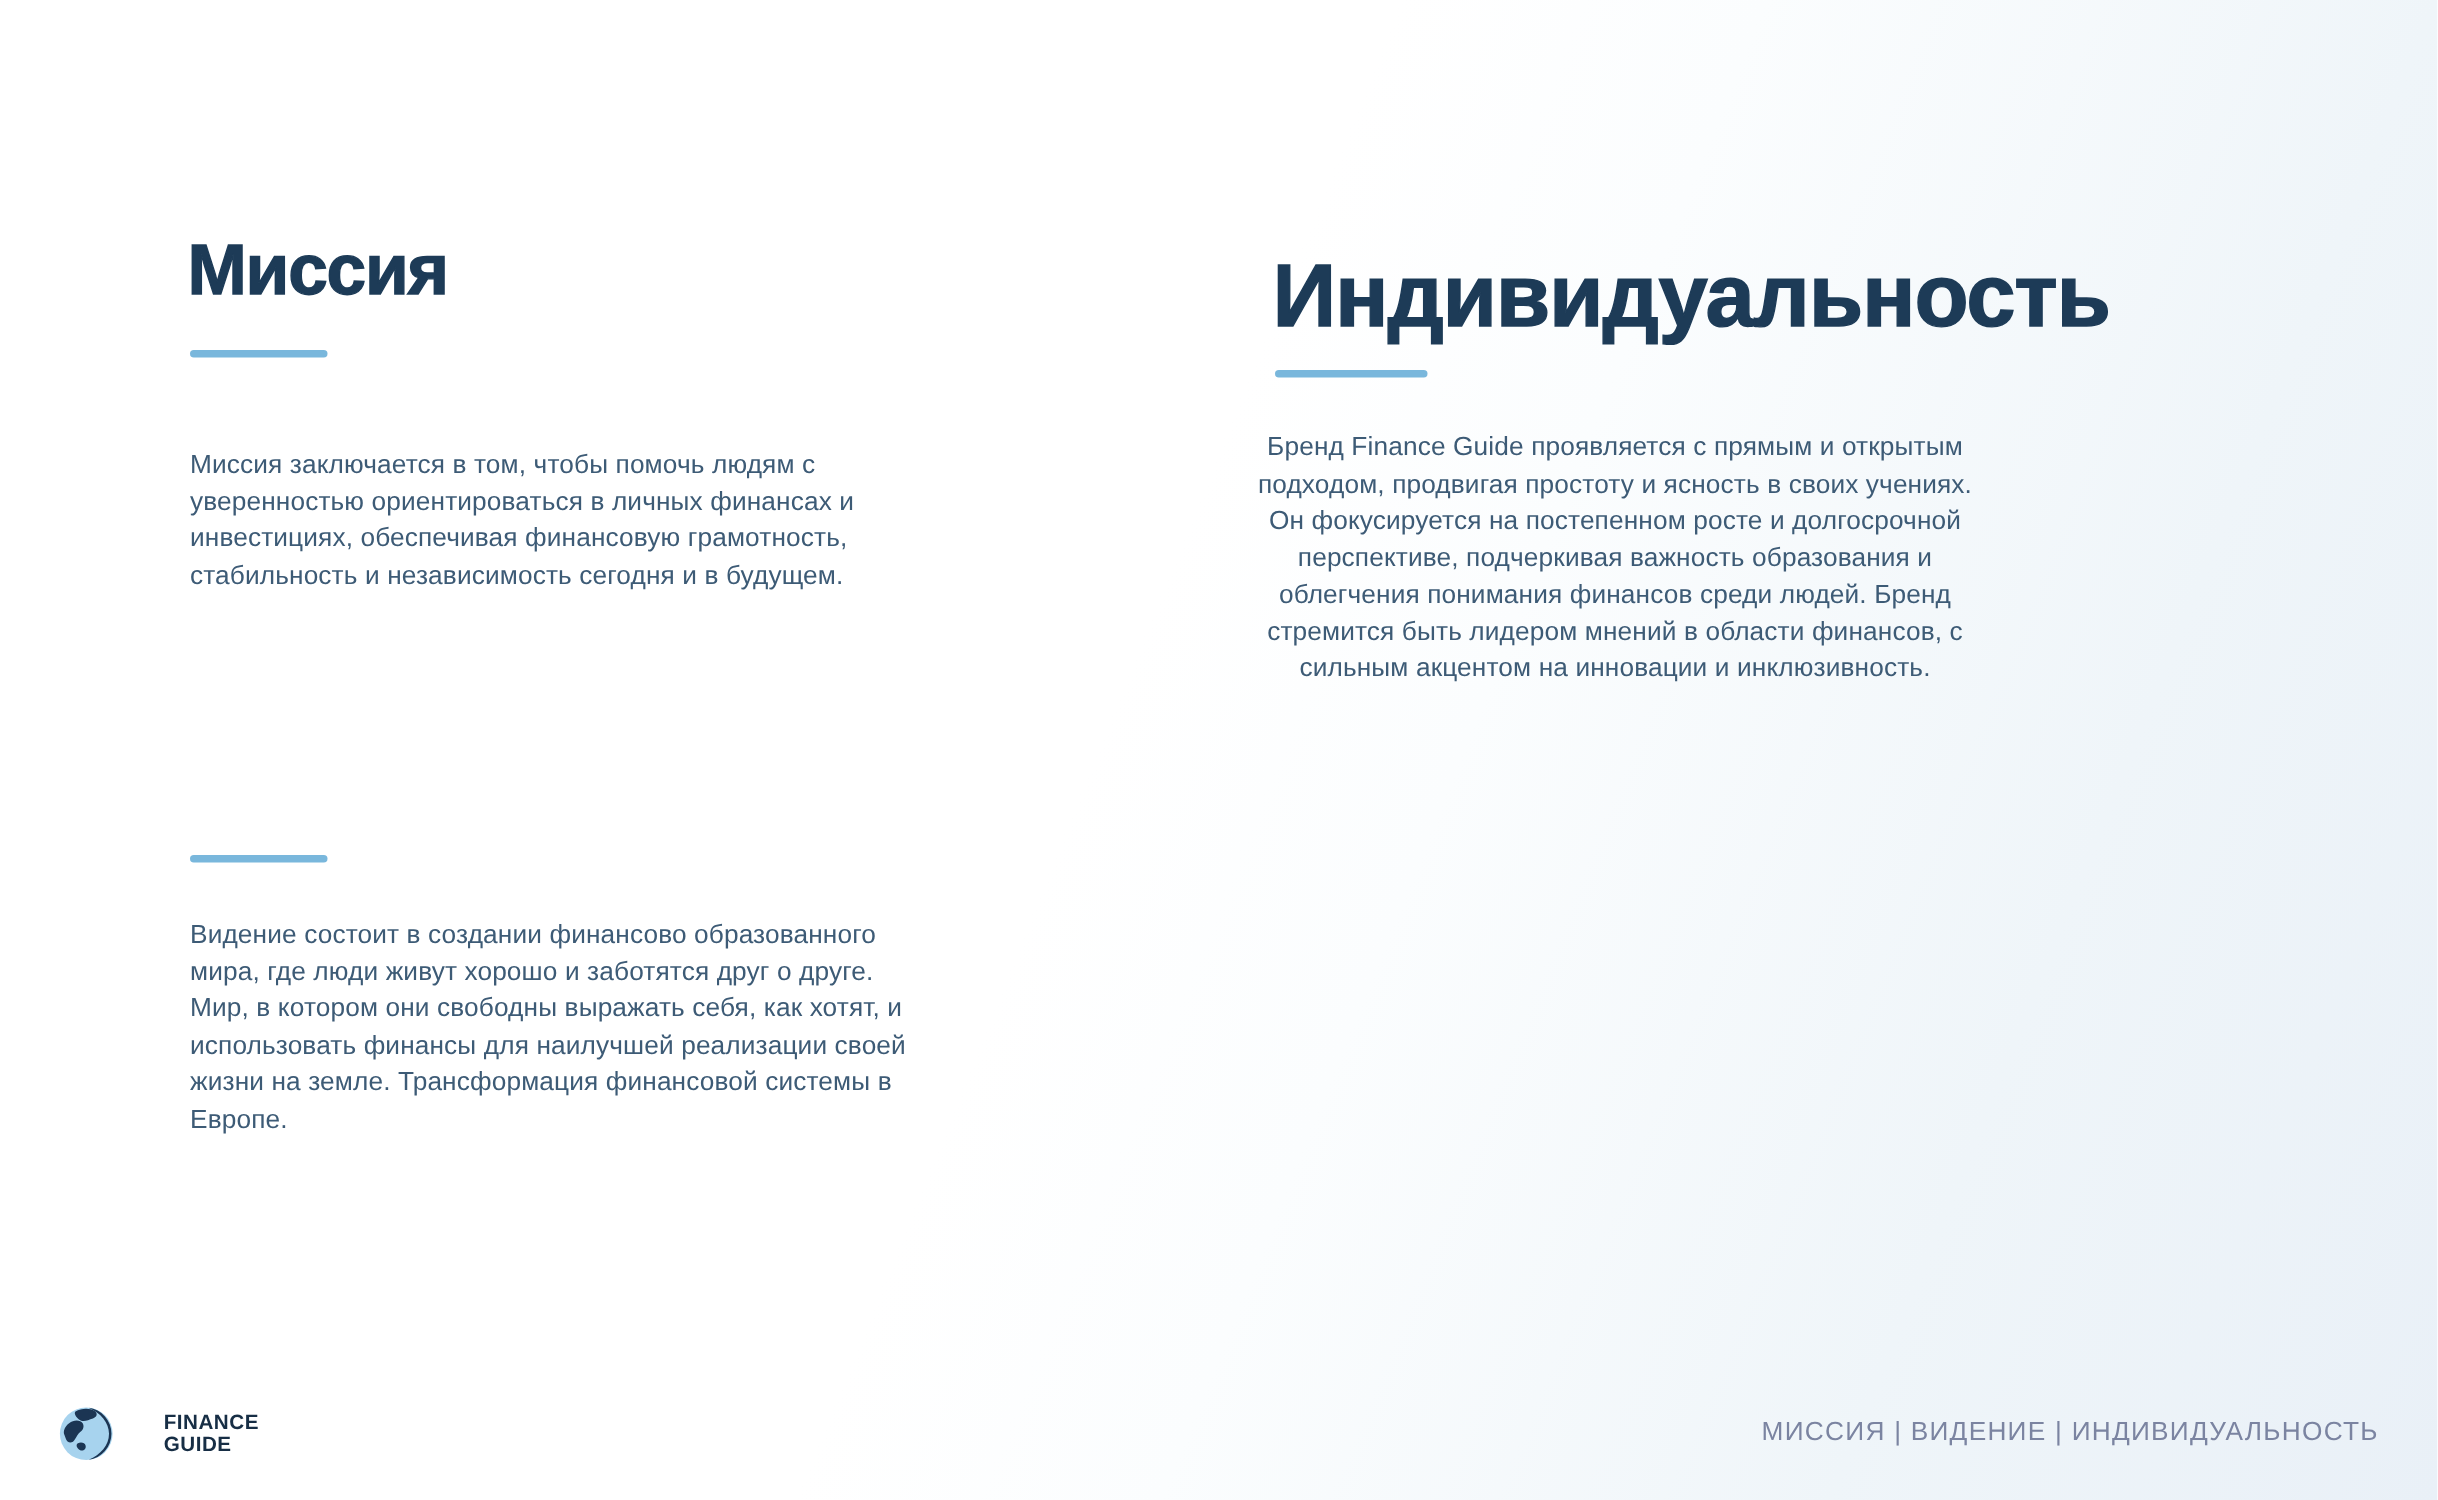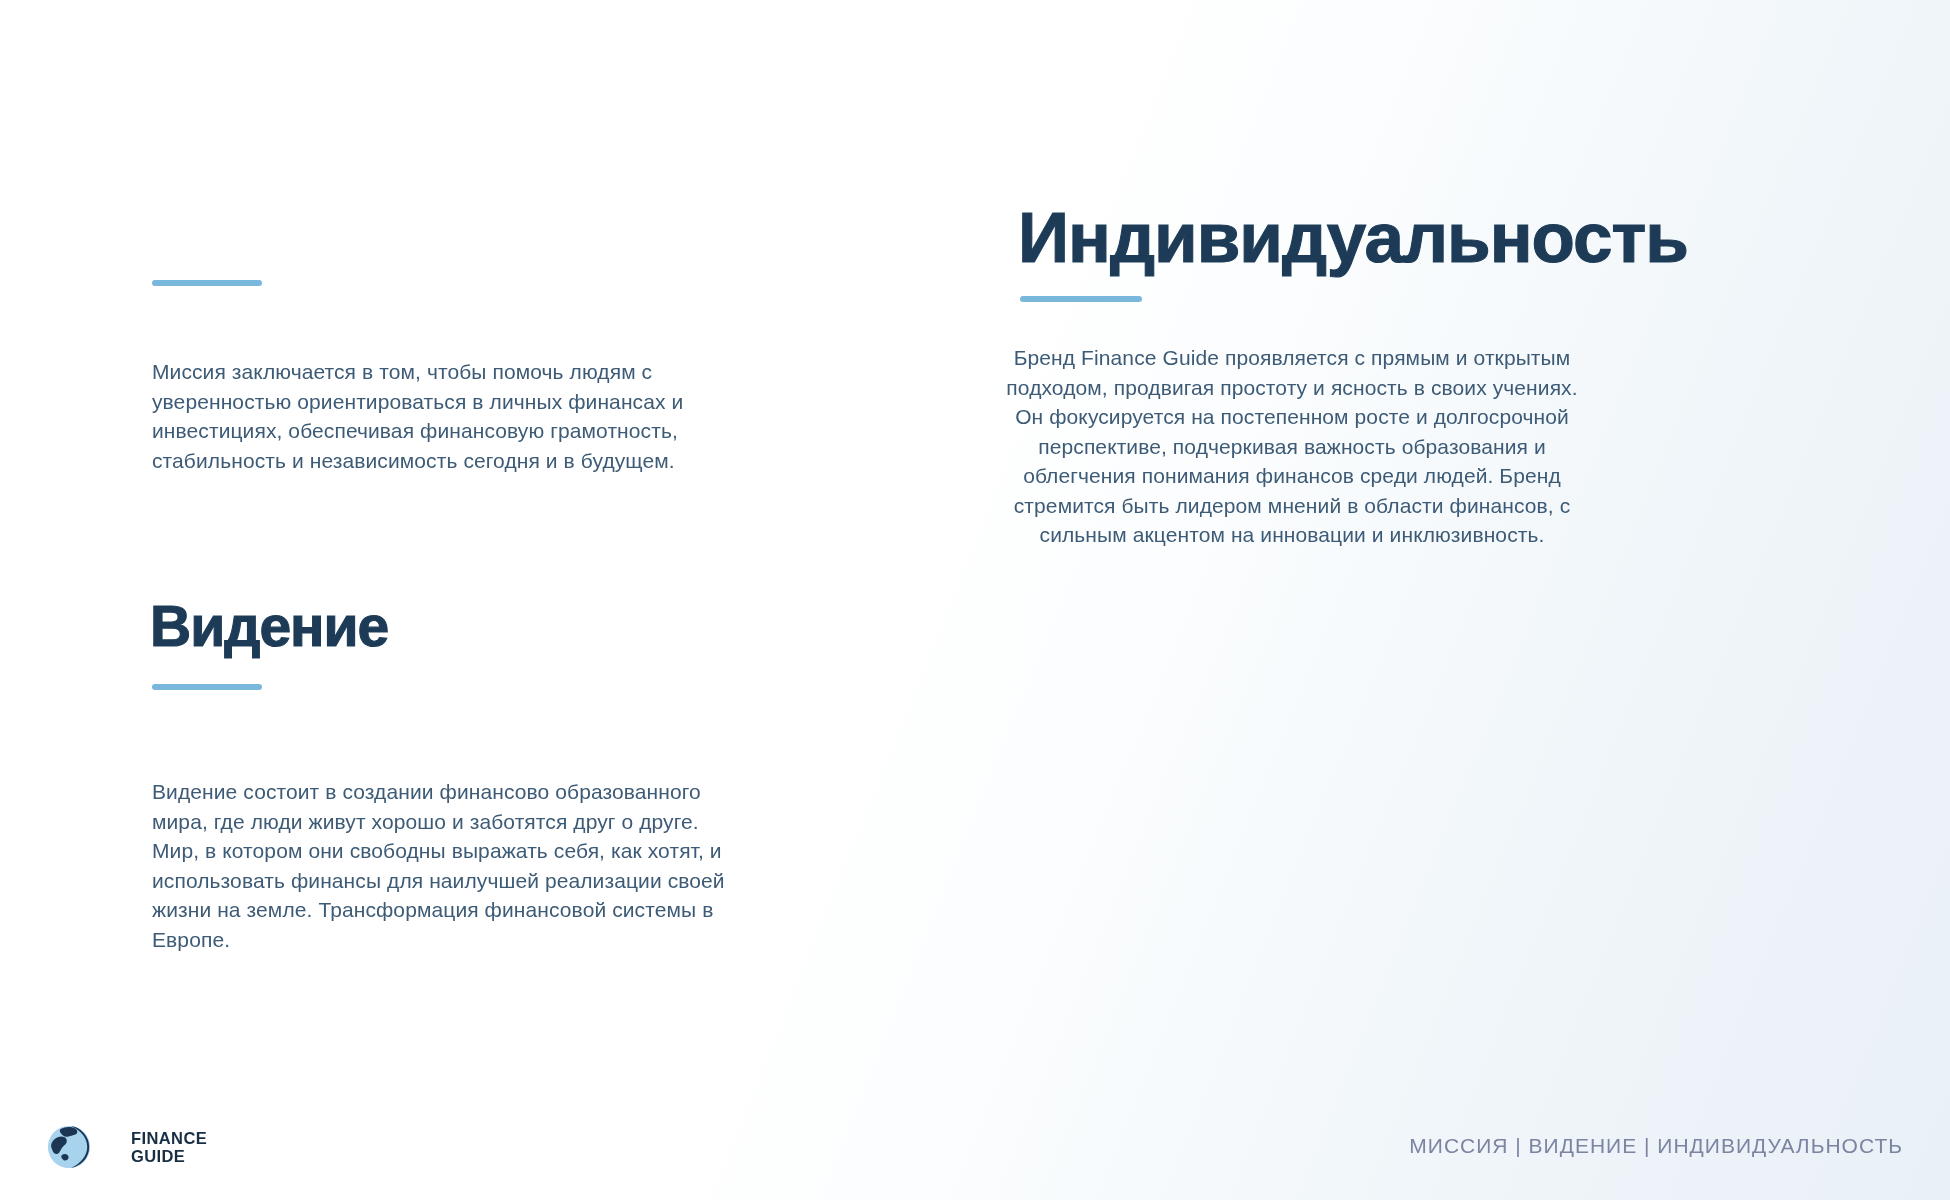--- a/index.html
+++ b/index.html
@@ -36,21 +36,21 @@
     position:absolute;
     margin:0;
     width:600px;
     color:var(--body,#3d5b76);
     font-size:21px;
     line-height:29.5px;
     letter-spacing:0.1px;
     white-space:pre-line;
   }
   .b-mission{left:152px;top:331px;margin-top:26px;}
-  .b-vision{left:152px;top:777px;}
+  .b-vision{left:152px;top:733px;}
   .b-personality{left:992px;top:343px;text-align:center;}
   .footer-nav{
     position:absolute;
     right:47px;top:1135px;
     color:var(--footer,#7b84a1);
     font-size:21px;
     font-weight:500;
     letter-spacing:1px;
     line-height:1;
     white-space:nowrap;
@@ -69,27 +69,27 @@
     line-height:18.5px;
     white-space:pre-line;
     margin-left:32px;
   }
 </style>
 </head>
 <body>
 
 <div class="slide">
 
+  <h1 class="heading h-mission">Миссия</h1>
   <div class="rule r-mission"></div>
   <p class="body-text b-mission">Миссия заключается в том, чтобы помочь людям с
 уверенностью ориентироваться в личных финансах и
 инвестициях, обеспечивая финансовую грамотность,
 стабильность и независимость сегодня и в будущем.</p>
 
-  <h1 class="heading h-vision">Видение</h1>
   <div class="rule r-vision"></div>
   <p class="body-text b-vision">Видение состоит в создании финансово образованного
 мира, где люди живут хорошо и заботятся друг о друге.
 Мир, в котором они свободны выражать себя, как хотят, и
 использовать финансы для наилучшей реализации своей
 жизни на земле. Трансформация финансовой системы в
 Европе.</p>
 
   <h1 class="heading h-personality">Индивидуальность</h1>
   <div class="rule r-personality"></div>

